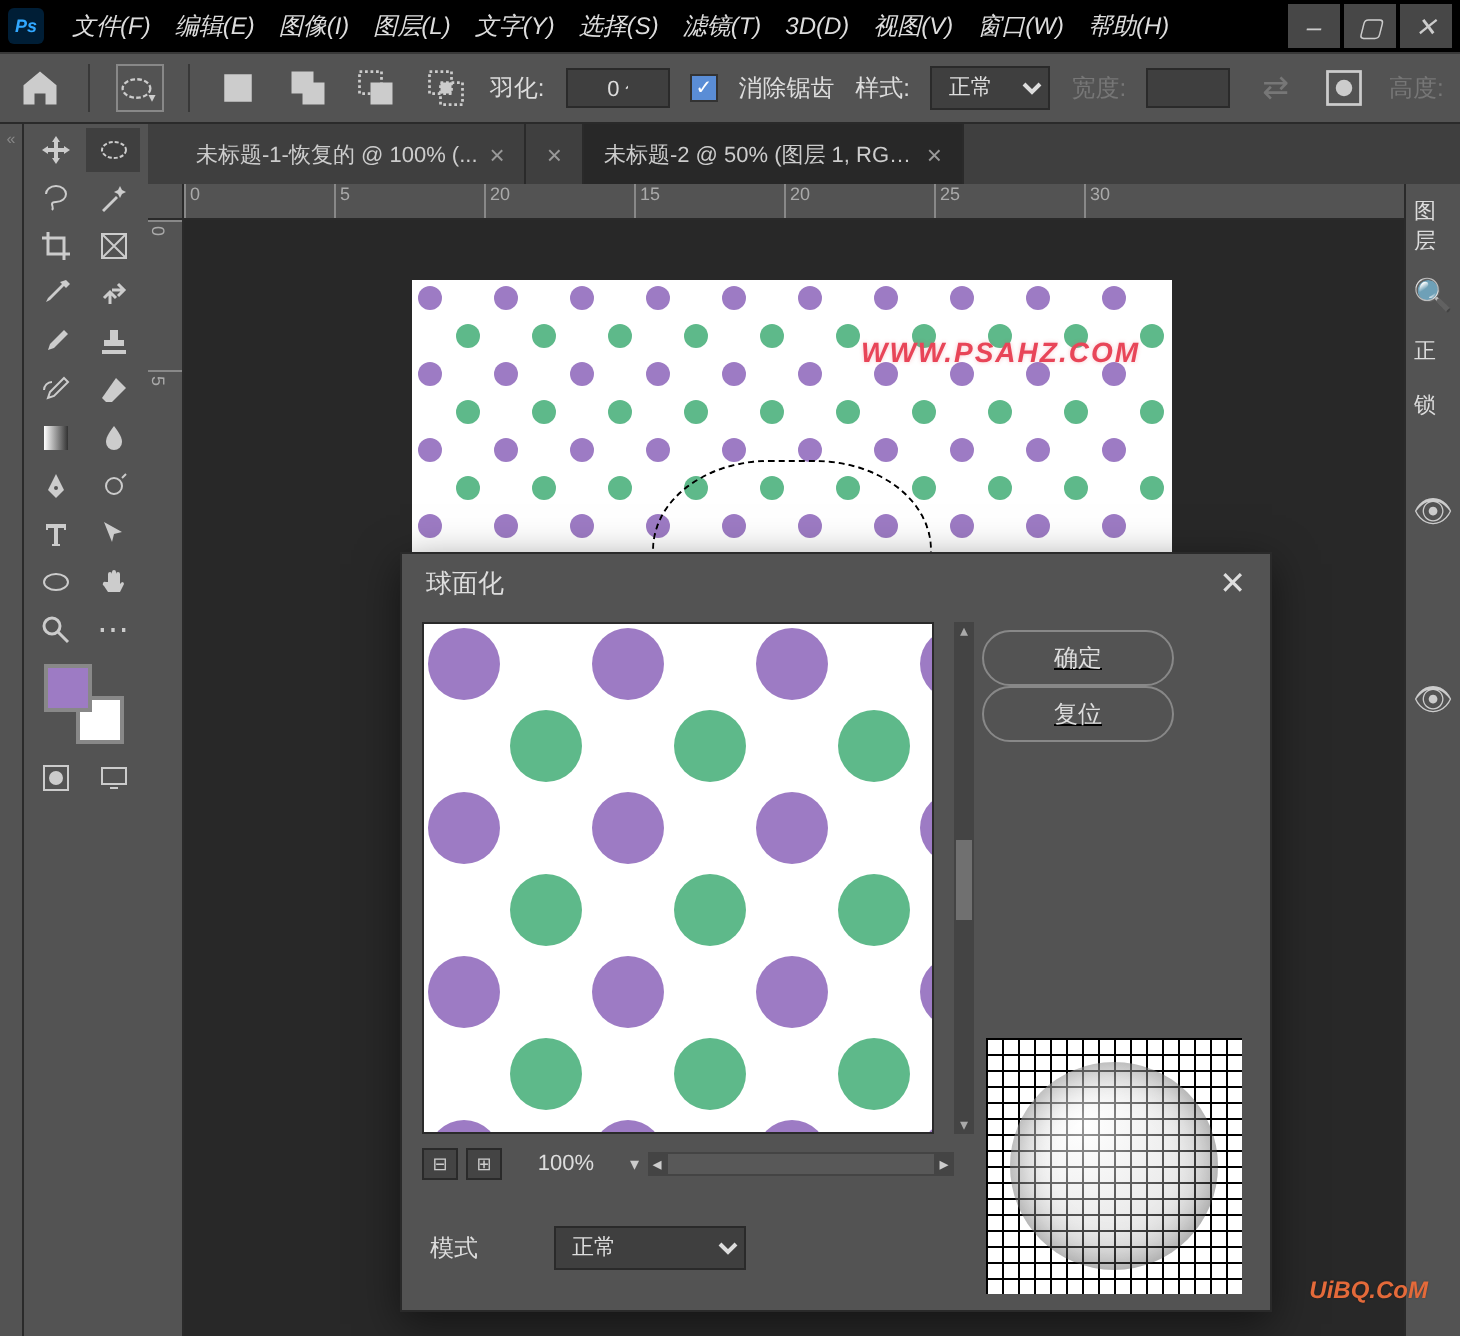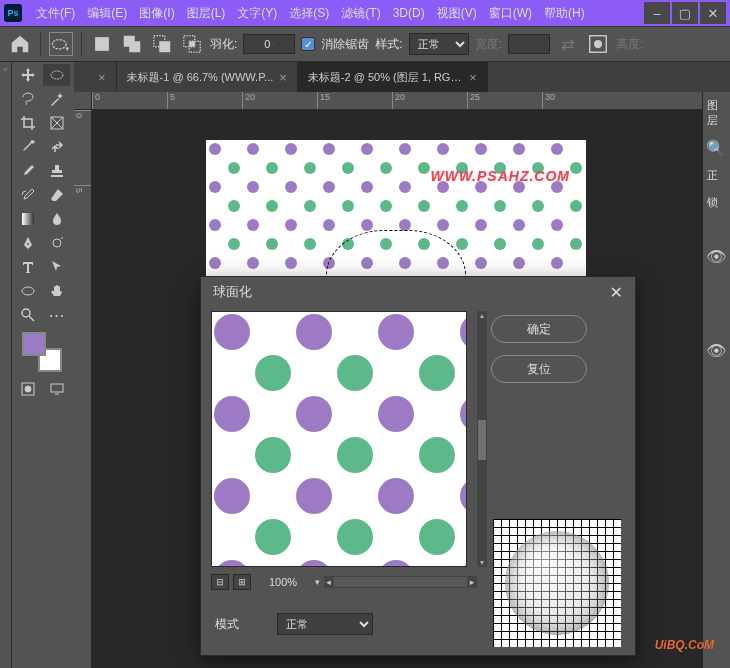--- a/index.html
+++ b/index.html
@@ -1,22 +1,22 @@
 <!DOCTYPE html>
 <html><head>
 <meta charset="utf-8">
 <style>
 * { margin: 0; padding: 0; box-sizing: border-box; font-family: "Microsoft YaHei", Arial, sans-serif; }
 body { background: #323232; width: 730px; height: 668px; overflow: hidden; position: relative; }
-.titlebar { height: 26px; background: #8b5cf6; display: flex; align-items: center; padding: 0 4px; }
+.titlebar { height: 26px; background: #000000; display: flex; align-items: center; padding: 0 4px; font-style: italic; }
 .ps-logo { width: 18px; height: 18px; background: #001e36; border-radius: 3px; color: #31a8ff; font-size: 9px; font-weight: bold; display: flex; align-items: center; justify-content: center; margin-right: 8px; }
 .menu-item { color: #ddd; font-size: 12px; padding: 0 6px; cursor: pointer; }
 .window-controls { margin-left: auto; display: flex; gap: 2px; }
 .win-btn { width: 26px; height: 22px; background: #474747; display: flex; align-items: center; justify-content: center; color: #ccc; font-size: 13px; cursor: pointer; }
-.options-bar { height: 36px; background: #535353; border-top: 1px solid #383838; border-bottom: 1px solid #2a2a2a; display: flex; align-items: center; padding: 0 8px; gap: 6px; }
+.options-bar { height: 36px; background: #535353; border-top: 1px solid #383838; border-bottom: 1px solid #2a2a2a; display: flex; align-items: center; padding: 0 8px; gap: 6px; justify-content: space-between; }
 .opt-icon { width: 24px; height: 24px; display: flex; align-items: center; justify-content: center; color: #ccc; cursor: pointer; border: 1px solid transparent; }
 .opt-icon.sel { border-color: #888; }
 .opt-label { color: #ddd; font-size: 12px; }
 .opt-input { width: 52px; height: 20px; background: #3f3f3f; border: 1px solid #2a2a2a; color: #ddd; font-size: 11px; padding: 0 20px; }
 .opt-dropdown { width: 60px; height: 22px; background: #3f3f3f; border: 1px solid #2a2a2a; color: #ddd; font-size: 11px; padding: 0 4px; }
 .checkbox { width: 14px; height: 14px; background: #5a8dd6; border: 1px solid #333; display: inline-flex; align-items: center; justify-content: center; color: #fff; font-size: 10px; }
 .divider-v { width: 1px; height: 24px; background: #383838; margin: 0 2px; }
 .main-area { display: flex; height: calc(100% - 62px); position: relative; }
 .tool-strip { width: 12px; background: #535353; border-right: 1px solid #2a2a2a; }
 .tool-strip .collapse { width: 100%; height: 14px; display: flex; align-items: center; justify-content: center; color: #888; font-size: 8px; cursor: pointer; }
@@ -56,21 +56,21 @@
 .dlg-preview-area { width: 266px; }
 .dlg-preview { width: 256px; height: 256px; background: #fff; border: 1px solid #2a2a2a; position: relative; overflow: hidden; }
 .scroll-v { position: absolute; right: -10px; top: 0; width: 10px; height: 256px; background: #444; display: flex; flex-direction: column; align-items: center; color: #aaa; font-size: 8px; }
 .scroll-v .thumb { width: 8px; height: 40px; background: #707070; margin-top: 100px; cursor: pointer; }
 .preview-controls { display: flex; align-items: center; gap: 4px; margin-top: 6px; height: 18px; }
 .pc-btn { width: 18px; height: 16px; background: #444; border: 1px solid #2a2a2a; cursor: pointer; display: flex; align-items: center; justify-content: center; color: #ccc; font-size: 9px; }
 .pc-zoom { width: 56px; font-size: 11px; color: #ddd; text-align: center; }
 .pc-track { flex: 1; height: 12px; background: #444; display: flex; align-items: center; position: relative; }
 .pc-track .arrow { width: 10px; color: #ccc; font-size: 9px; text-align: center; }
 .pc-track .bar { flex: 1; height: 10px; background: #585858; }
-.dlg-right { flex: 1; display: flex; flex-direction: column; gap: 12px; padding-top: 4px; }
+.dlg-right { flex: 1; display: flex; flex-direction: column; padding-top: 4px; text-decoration: underline; }
 .dlg-btn { width: 96px; height: 28px; border: 1px solid #888; border-radius: 14px; color: #ddd; font-size: 12px; display: flex; align-items: center; justify-content: center; cursor: pointer; }
 .dlg-fields { position: absolute; bottom: 10px; left: 14px; right: 14px; }
 .fld-row { display: flex; align-items: center; gap: 10px; margin-bottom: 10px; }
 .fld-label { color: #ddd; font-size: 12px; width: 52px; }
 .fld-input { width: 42px; height: 20px; background: #3f3f3f; border: 1px solid #4a90d9; color: #ddd; font-size: 11px; padding: 0 4px; text-align: right; }
 .fld-pct { color: #ddd; font-size: 12px; }
 .slider { flex: 1; max-width: 144px; height: 14px; background: #444; position: relative; display: flex; align-items: center; }
 .slider .knob { position: absolute; right: 0; width: 8px; height: 14px; background: #888; cursor: pointer; }
 .fld-select { width: 96px; height: 22px; background: #3f3f3f; border: 1px solid #2a2a2a; color: #ddd; font-size: 11px; padding: 0 4px; }
 .sphere-preview { position: absolute; right: 14px; bottom: 8px; width: 128px; height: 128px; background: #fff; overflow: hidden; }
@@ -295,24 +295,24 @@
         <svg viewBox="0 0 16 16" fill="none" stroke="#ccc">
           <rect x="2" y="3" width="12" height="8"></rect>
           <path d="M6 13h4"></path>
         </svg>
       </div>
   </div>
 
   <div class="doc-area">
     <div class="tab-bar">
       <div class="doc-tab">
+          <span class="tab-txt">未标题-1-恢复的 @ 100% (...</span>
           <span class="tab-close">×</span>
         </div>
       <div class="doc-tab">
-          <span class="tab-txt">未标题-1 @ 66.7% (WWW.P...</span>
           <span class="tab-close">×</span>
         </div>
       <div class="doc-tab active">
           <span class="tab-txt">未标题-2 @ 50% (图层 1, RGB/8#) *</span>
           <span class="tab-close">×</span>
         </div>
     </div>
     <div class="canvas-wrap">
       <div class="ruler-corner"></div>
       <div class="ruler-h">

